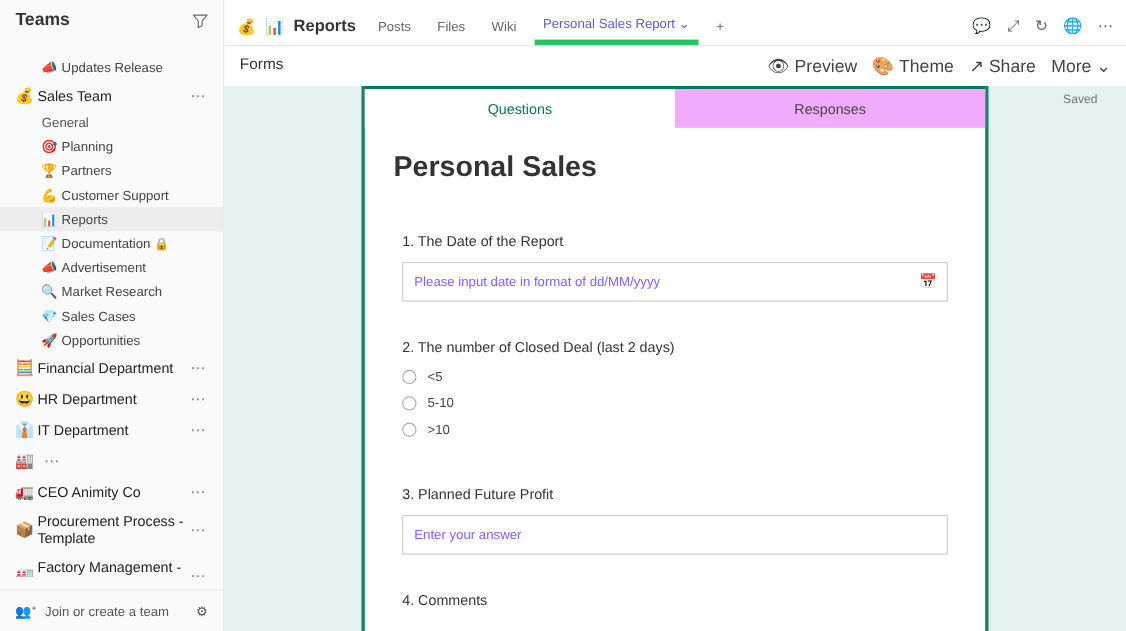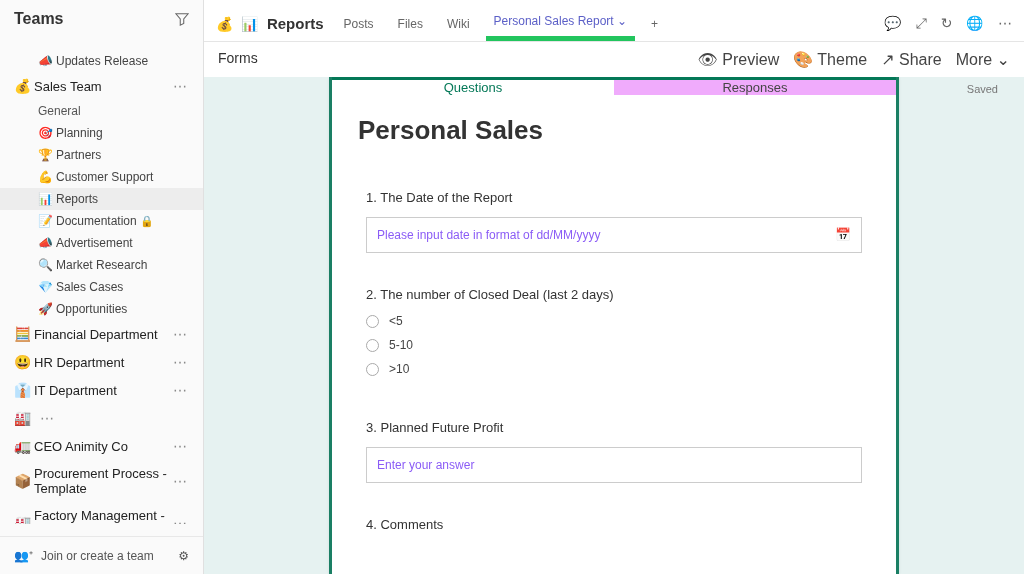--- a/index.html
+++ b/index.html
@@ -23,21 +23,21 @@
 .tabbar .teamtag { font-size:15px; font-weight:700; margin-right:4px; }
 .stab { font-size:12px; color:#666; padding:8px 8px; cursor:pointer; }
 .stab.activeTab { color:#5b5fc7; border-bottom:5px solid #22c55e; }
 .tbricons { margin-left:auto; display:flex; gap:14px; color:#666; font-size:14px; }
 .formsbar { display:flex; align-items:flex-start; padding:8px 14px; font-size:14px; color:#333; }
 .formsbar .right { margin-left:auto; display:flex; gap:14px; font-size:16px; color:#444; align-items:center; }
 .canvas { flex:1; overflow:auto; background:#e6f2f1; padding:0 20px; position:relative; }
 .saved { position:absolute; top:6px; right:26px; font-size:11px; color:#777; }
 .form { width:570px; margin:0 auto; background:#fff; border-left:3px solid #1a7f64; border-right:3px solid #1a7f64; box-shadow:0 1px 3px rgba(0,0,0,.08); min-height:100%; }
 .ftabs { display:flex; border-top:3px solid #047857; }
-.ftab { flex:1; text-align:center; font-size:13px; color:#047857; background:#fff; cursor:pointer; }
+.ftab { flex:1; text-align:center; padding:10px; font-size:13px; color:#047857; background:#fff; cursor:pointer; }
 .ftab.resp { background:#f0abfc; color:#444; }
 .ftitle { font-size:26px; font-weight:600; color:#333; padding:20px 26px 30px; }
 .q { padding:14px 34px 20px; color:#333; }
 .q .qlabel { font-size:13px; font-weight:500; margin-bottom:12px; }
 .tinput { width:100%; border:1px solid #ccc; padding:10px 36px 10px 10px; font-size:12px; color:#8b5cf6; position:relative; }
 .dbox { position:relative; }
 .calico { position:absolute; right:10px; top:10px; color:#888; font-size:13px; }
 .radio { display:flex; align-items:center; gap:10px; margin:10px 0; font-size:12px; color:#444; }
 .rcirc { width:13px; height:13px; border:1px solid #aaa; border-radius:50%; }
 .funnel { width:14px; height:14px; }

